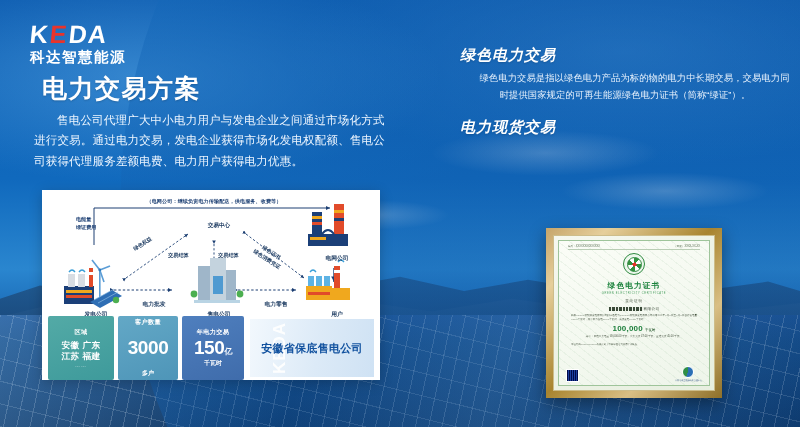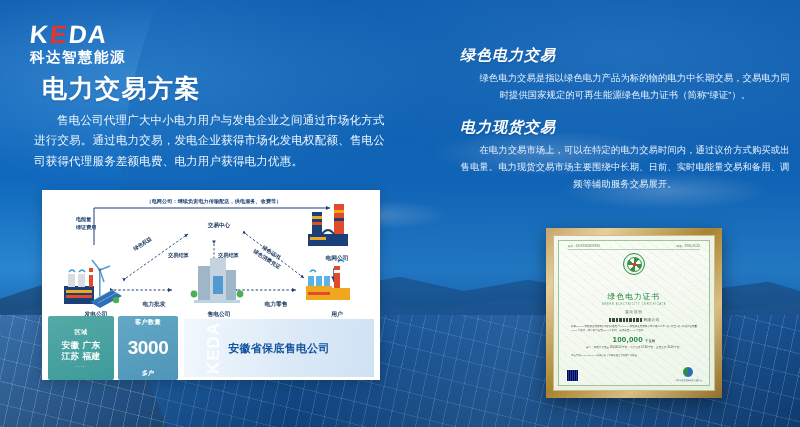--- a/index.html
+++ b/index.html
@@ -245,21 +245,21 @@
   }
   .cert-seal::before{
     content:""; width:13px; height:13px; border-radius:50%;
     border:.9px solid #2f8a3f;
     background:
       radial-gradient(circle at 50% 50%, #e4352c 0 2.2px, rgba(0,0,0,0) 2.2px),
       conic-gradient(from 0deg, #35923f 0 12%, #ffffff 12% 25%, #35923f 25% 37%, #ffffff 37% 50%,
                      #35923f 50% 62%, #ffffff 62% 75%, #35923f 75% 87%, #ffffff 87% 100%);
   }
   .cert-title{
-    margin-top:17px; font-size:7.6px; font-weight:400; color:#18813a; letter-spacing:1.2px;
+    margin-top:6px; font-size:7.6px; font-weight:700; color:#18813a; letter-spacing:1.2px;
   }
   .cert-title-en{ font-size:2.6px; color:#3f9a57; letter-spacing:.7px; margin-top:1px; }
   .cert-sub{ margin-top:4px; font-size:3.6px; color:#4a5a46; letter-spacing:.8px; }
   .cert-company{
     margin-top:4px; font-size:3.6px; color:#2b3a29; letter-spacing:.4px;
     display:flex; align-items:center; gap:1px;
   }
   .redact{
     display:inline-block; height:4px; width:34px;
     background:repeating-linear-gradient(90deg,#3a4a38 0 2.4px,#e9efe5 2.4px 3.4px);
@@ -438,33 +438,37 @@
           <div class="stat-cap">区域</div>
           <div class="stat-regions" style="white-space:pre-line">安徽 广东
 江苏 福建</div>
           <div class="stat-dots">……</div>
         </div>
         <div class="stat s-cust">
           <div class="stat-cap">客户数量</div>
           <div class="stat-num">3000</div>
           <div class="stat-unit">多户</div>
         </div>
+        <div class="stat s-vol">
+          <div class="stat-cap">年电力交易</div>
+          <div class="stat-num"><span>150</span><span class="unit-inline">亿</span></div>
+          <div class="stat-unit">千瓦时</div>
+        </div>
         <div class="badges">
           <div class="wm">KEDA</div>
           <div class="badge-line">安徽省保底售电公司</div>
         </div>
       </div>
     </div>
   </div>
 
   <div class="right">
     <div class="r-head r-head-1">绿色电力交易</div>
     <div class="r-body r-body-1">绿色电力交易是指以绿色电力产品为标的物的电力中长期交易，交易电力同时提供国家规定的可再生能源绿色电力证书（简称“绿证”）。</div>
     <div class="r-head r-head-2">电力现货交易</div>
-    <div class="r-body r-body-2">在电力交易市场上，可以在特定的电力交易时间内，通过议价方式购买或出售电量。电力现货交易市场主要围绕中长期、日前、实时电能量交易和备用、调频等辅助服务交易展开。</div>
   </div>
 
   <div class="frame">
     <div class="frame-inner">
       <div class="cert">
         <div class="cert-topline">
           <span>编号：XXXXXXXXXXXXXX</span>
           <span>（签发）XXXX-XX-XX</span>
         </div>
         <div class="cert-seal"></div>

